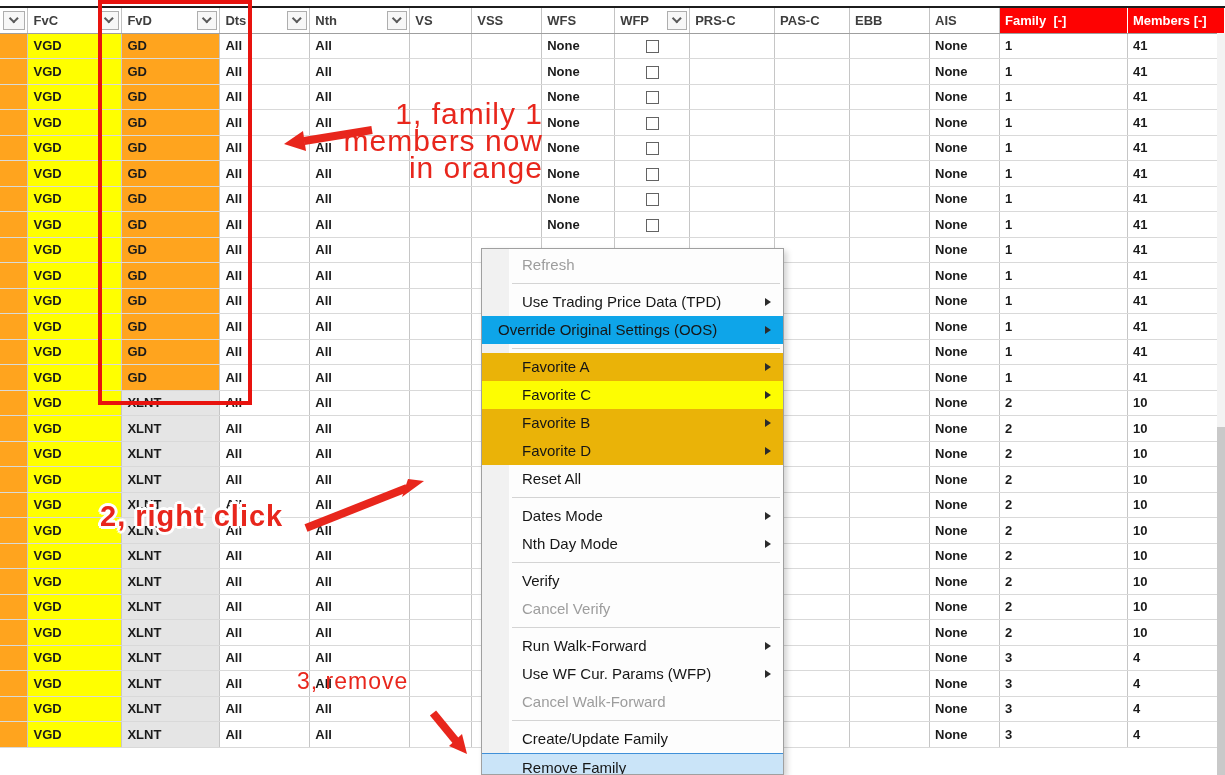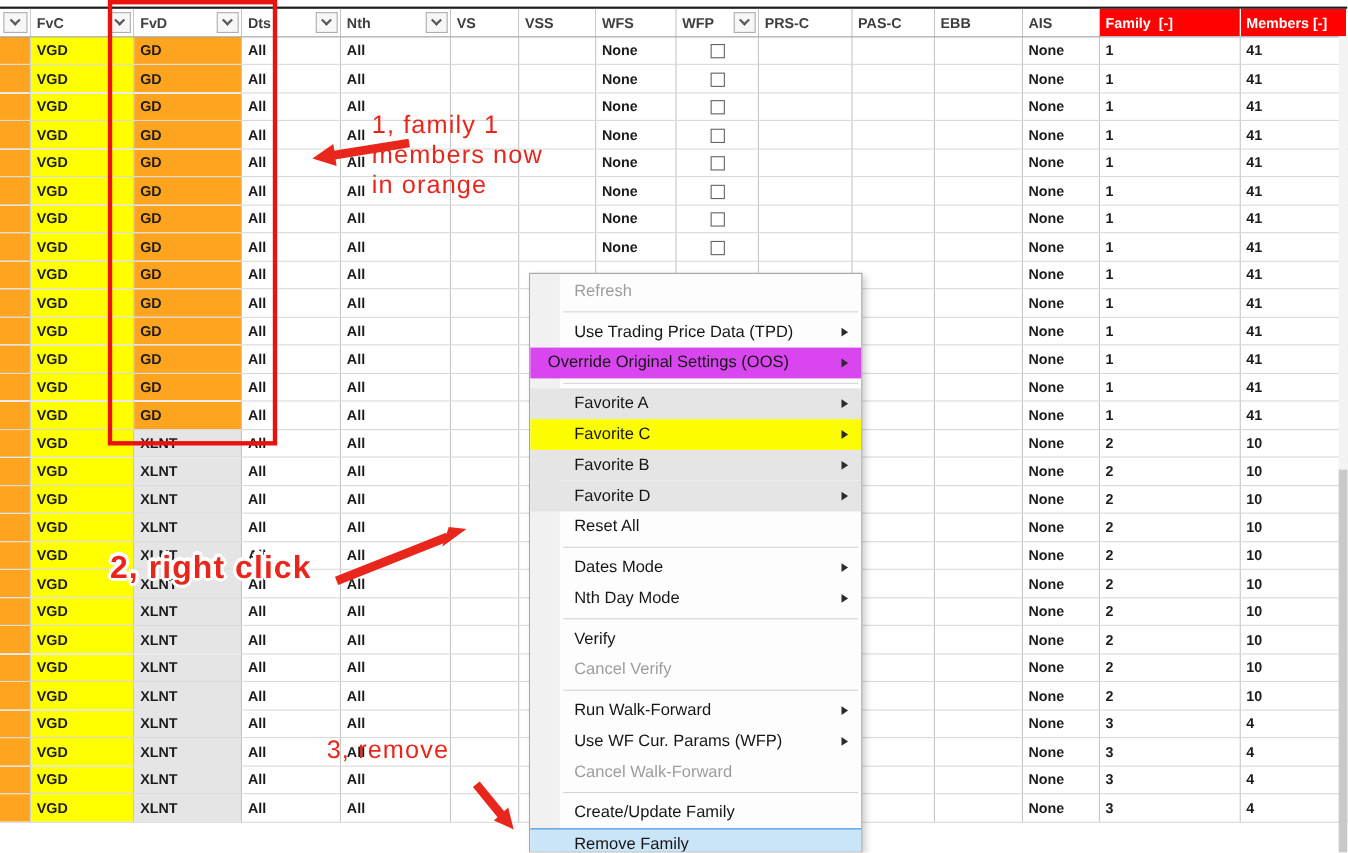--- a/index.html
+++ b/index.html
@@ -32,37 +32,37 @@
   
   .sb-track { position:absolute; left:1217px; top:33px; width:8px; height:742px; background:#f3f3f3; z-index:3; }
   .sb-thumb { position:absolute; left:0; top:394px; width:8px; height:348px; background:#c9c9c9; }
 
   
   .redbox { position:absolute; left:98px; top:0; width:154px; height:405px;
     border:4px solid #e8130e; z-index:5; pointer-events:none; }
 
   
   .note { position:absolute; color:#e8261c; z-index:8; }
-  .note1 { left:338px; top:100px; width:205px; text-align:left; font-size:23px; line-height:27px; letter-spacing:1px; }
+  .note1 { left:338px; top:100px; width:205px; text-align:right; font-size:30px; line-height:27px; letter-spacing:1px; }
   .note2 { left:100px; top:500px; font-size:29px; font-weight:700; letter-spacing:1px;
     text-shadow:-3px 0 0 #fff,3px 0 0 #fff,0 -3px 0 #fff,0 3px 0 #fff,-2px -2px 0 #fff,2px 2px 0 #fff,-2px 2px 0 #fff,2px -2px 0 #fff; }
   .note3 { left:297px; top:668px; font-size:23px; letter-spacing:1px; }
   svg.arrows { position:absolute; left:0; top:0; z-index:8; pointer-events:none; }
 
   
   #menu { position:absolute; left:481px; top:248px; width:303px; height:527px; background:#fdfdfd;
     border:1px solid #a0a0a0; box-shadow:3px 3px 6px rgba(0,0,0,0.18); padding-top:2px;
     overflow:hidden; font-size:15px; color:#161616; z-index:10; }
   #menu::before { content:""; position:absolute; left:0; top:0; width:27px; height:100%; background:#f1f1f1; }
   .mi { position:relative; height:28px; line-height:28px; padding-left:40px; z-index:1; white-space:nowrap; }
   .mi.disabled { color:#9d9d9d; }
   .mi .sub { position:absolute; right:12px; top:9.5px; width:0; height:0;
     border-left:6px solid #2b2b2b; border-top:4.5px solid transparent; border-bottom:4.5px solid transparent; }
-  .mi.bg-green  { background:#d946ef;padding-left:16px; }
-  .mi.bg-orange { background:#e5e5e5; }
+  .mi.bg-green  { background:#0ea5e9;padding-left:16px; }
+  .mi.bg-orange { background:#eab308; }
   .mi.bg-yellow { background:#fdfd02; }
   .mi.highlight { background:#cae4f8; border-top:1px solid #4090d8; }
   .msep { position:relative; height:1px; background:#d4d4d4; margin:4px 3px 4px 30px; z-index:1; }
 </style>
 </head>
 <body>
 
 <div class="topline"></div>
 
 <table class="grid">

